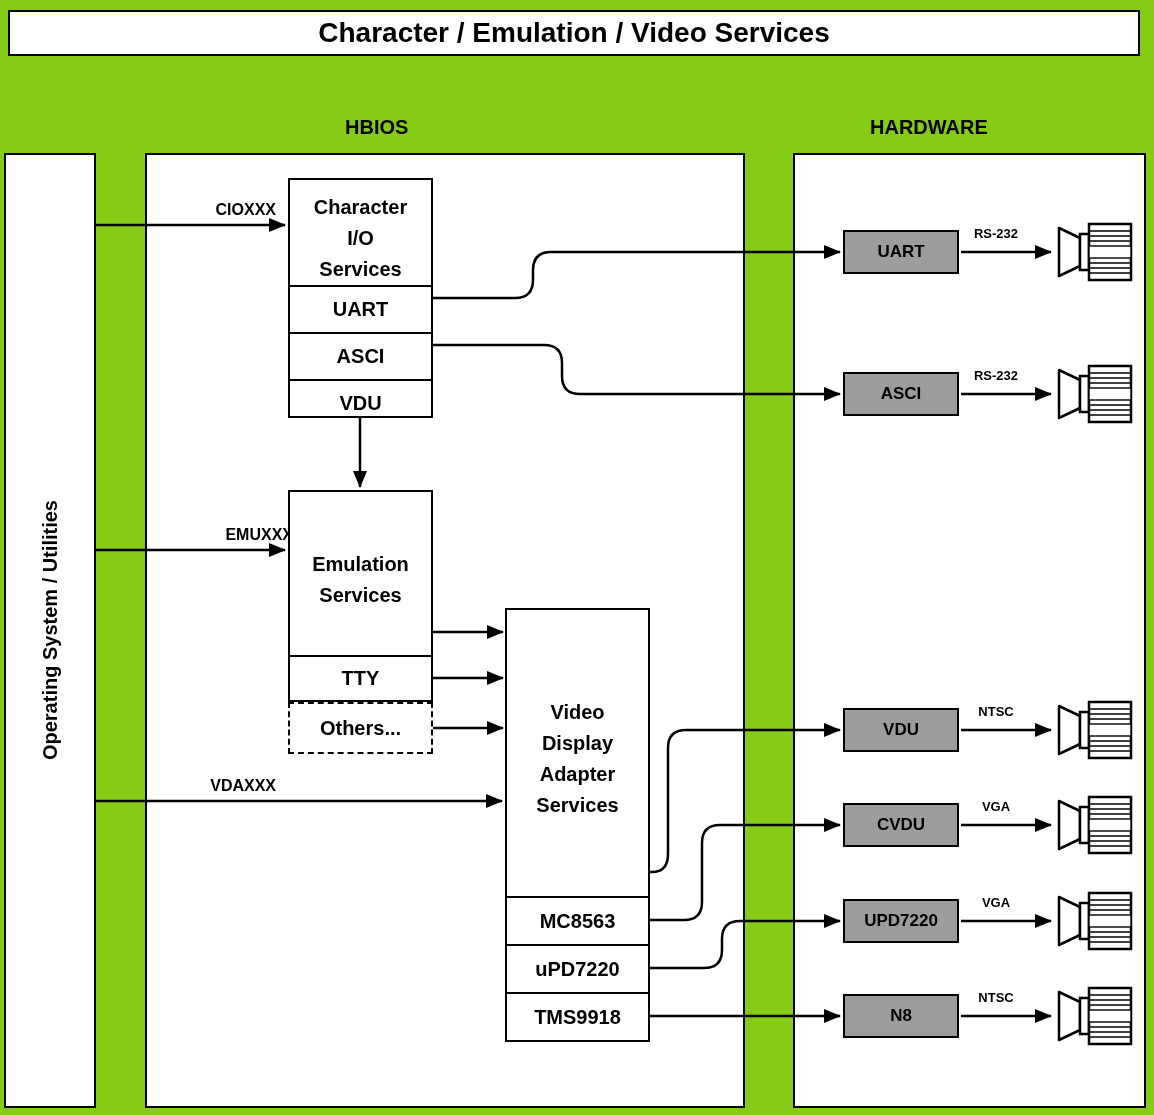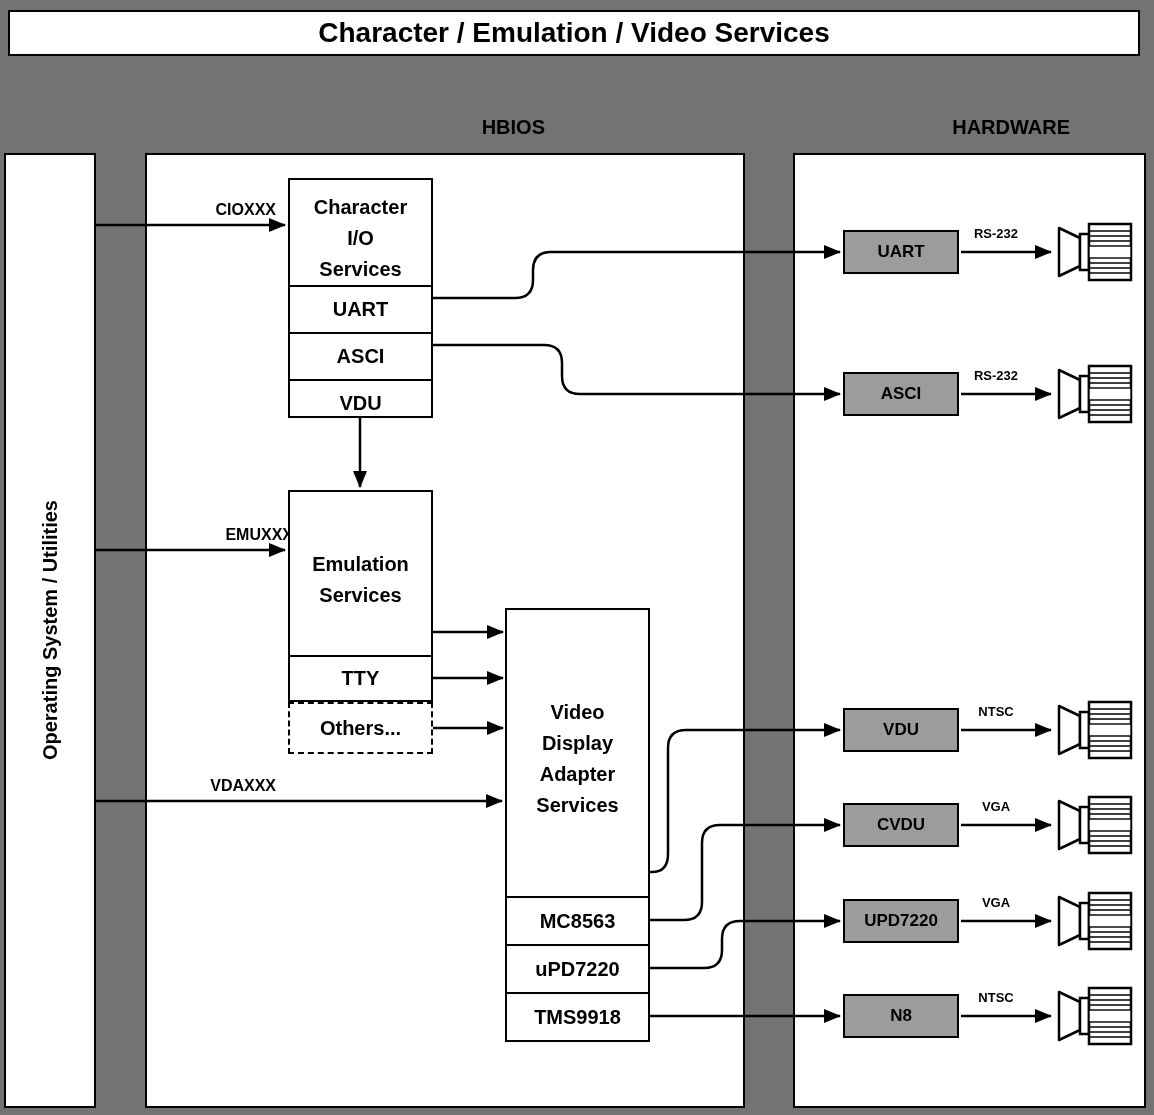--- a/index.html
+++ b/index.html
@@ -1,30 +1,30 @@
 <!DOCTYPE html>
 <html><head>
 <meta charset="utf-8">
 <style>
   * { box-sizing: border-box; margin: 0; padding: 0; }
   body { background: #ffffff; }
   .canvas {
     position: relative; width: 1154px; height: 1115px;
-    background: #737373; color: #000;
+    background: #84cc16; color: #000;
     font-family: "Liberation Sans", sans-serif; font-weight: 700;
     overflow: hidden;
   }
   .abs { position: absolute; }
   .title-box {
     left: 8px; top: 10px; width: 1132px; height: 46px;
     border: 2px solid #000; background: #fff;
     display: flex; align-items: center; justify-content: center;
     font-size: 28px;
   }
-  .section-label { font-size: 20px; text-align: right; width: 200px; }
+  .section-label { font-size: 20px; text-align: left; width: 200px; }
   .os-box {
     left: 4px; top: 153px; width: 92px; height: 955px;
     border: 2px solid #000; background: #fff;
     display: flex; align-items: center; justify-content: center;
   }
   .os-box span {
     writing-mode: vertical-rl; transform: rotate(180deg);
     font-size: 20px; white-space: nowrap;
   }
   .container-box { border: 2px solid #000; background: #fff; }

